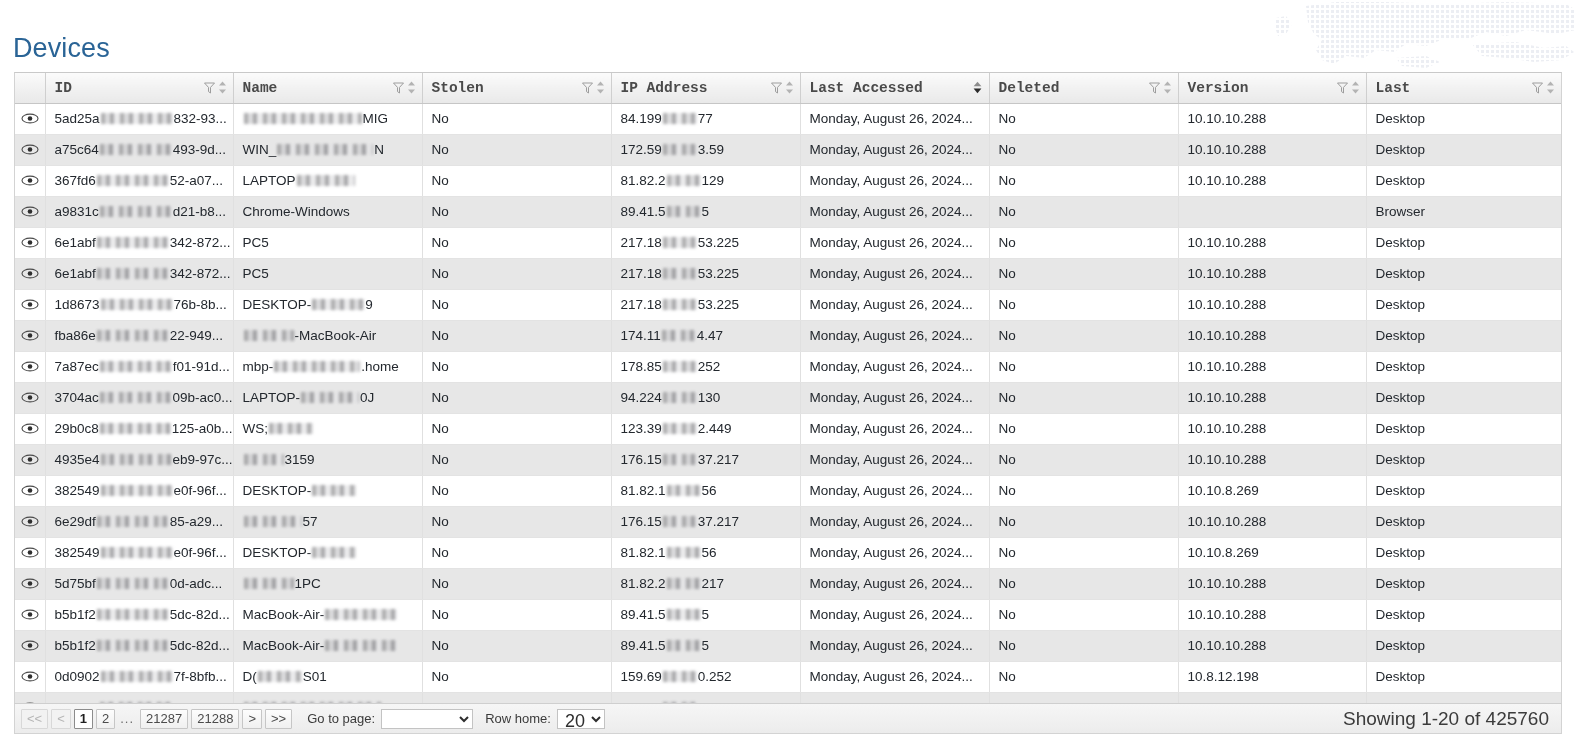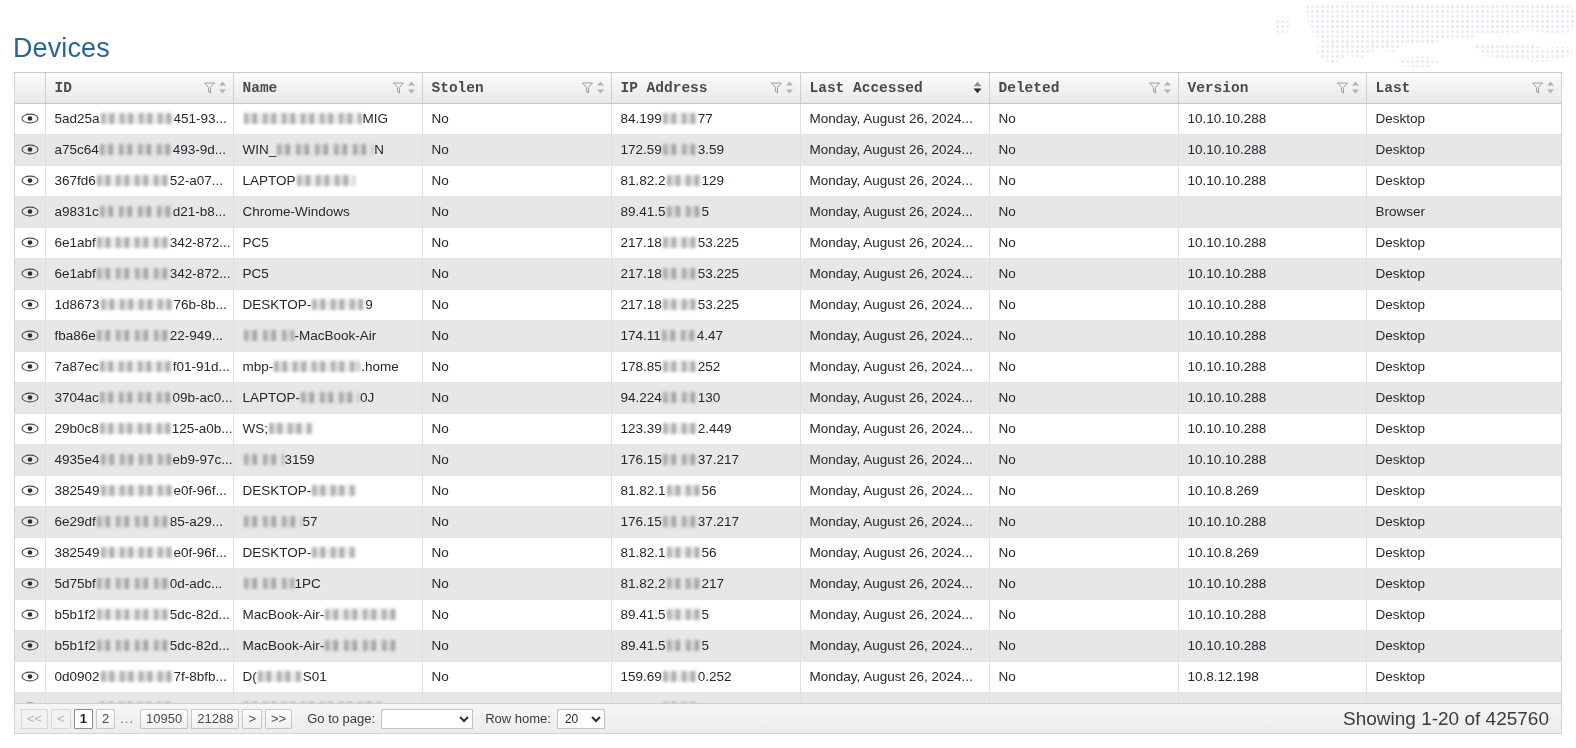--- a/index.html
+++ b/index.html
@@ -172,21 +172,21 @@
   }
   .pg-btn.disabled { color: #b5b5b5; border-color: #d8d8d8; background: #f2f2f2; cursor: default; }
   .pg-btn.current  { border: 1px solid #8c8c8c; background: #ffffff; color: #1f1f1f; font-weight: bold; }
   .pg-ellipsis { color: #6d6d6d; margin: 0 6px 0 2px; font-size: 13px; letter-spacing: 1px; }
   .pg-label { margin: 0 6px 0 12px; color: #3b3b3b; font-size: 13px; }
   .pg-select {
     height: 20px;
     border: 1px solid #c3c3c3;
     background: #fff;
     font-family: "Liberation Sans", sans-serif;
-    font-size: 12px;
+    font-size: 18px;
     color: #2e2e2e;
     padding: 0 2px 0 3px;
     cursor: pointer;
   }
   #goto-select { width: 92px; }
   #rowcount-select { width: 48px; }
   #showing {
     margin-left: auto;
     color: #3b3b3b;
     font-size: 19px;
@@ -331,21 +331,21 @@
     <tbody id="grid-body">
         <tr class="odd">
           <td class="eyecell"><svg class="eye-icon" viewBox="0 0 18 11">
               <ellipse cx="9" cy="5.5" rx="8" ry="4.4" fill="none" stroke="#4b4b4b" stroke-width="1.1"></ellipse>
               <circle cx="9" cy="5.5" r="2.3" fill="#2f2f2f"></circle>
             </svg></td>
           <td>
             <span class="cellwrap">
               <span>5ad25a</span>
               <span class="redact" style="width:72px"></span>
-              <span>451-93...</span>
+              <span>832-93...</span>
             </span>
           </td>
           <td>
             <span class="cellwrap">
               <span class="redact" style="width:118px"></span>
               <span>MIG</span>
             </span>
           </td>
           <td>
             <span class="cellwrap">
@@ -1352,21 +1352,21 @@
       </tbody>
   </table>
 </div>
 
 <div id="pager">
   <span class="pg-btn disabled">&lt;&lt;</span>
   <span class="pg-btn disabled">&lt;</span>
   <span class="pg-btn current">1</span>
   <span class="pg-btn">2</span>
   <span class="pg-ellipsis">...</span>
-  <span class="pg-btn">10950</span>
+  <span class="pg-btn">21287</span>
   <span class="pg-btn">21288</span>
   <span class="pg-btn">&gt;</span>
   <span class="pg-btn">&gt;&gt;</span>
   <span class="pg-label">Go to page:</span>
   <select class="pg-select" id="goto-select">
     <option></option>
   </select>
   <span class="pg-label">Row home:</span>
   <select class="pg-select" id="rowcount-select">
     <option>20</option>

